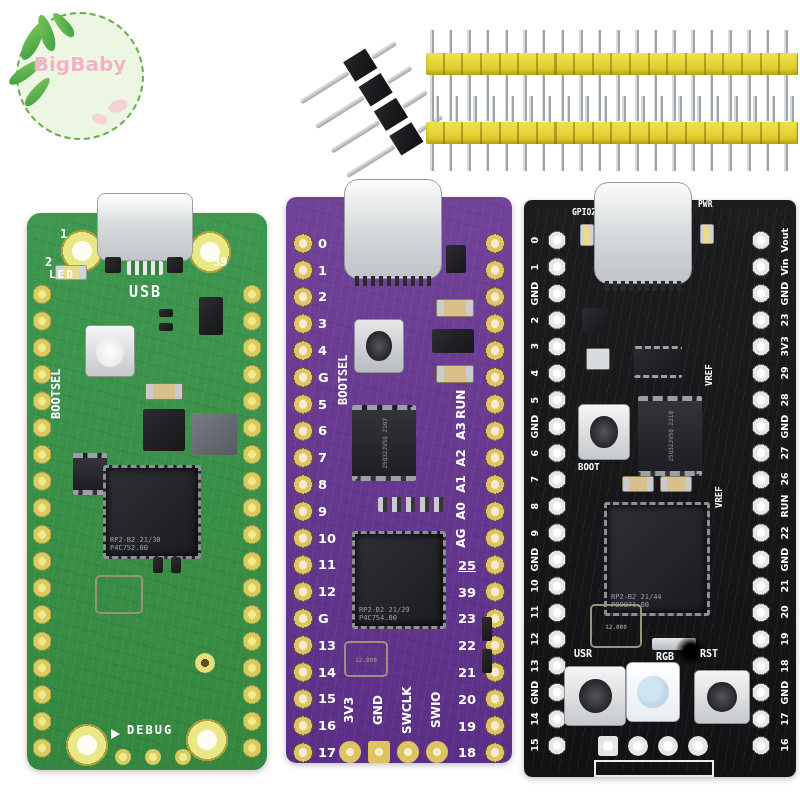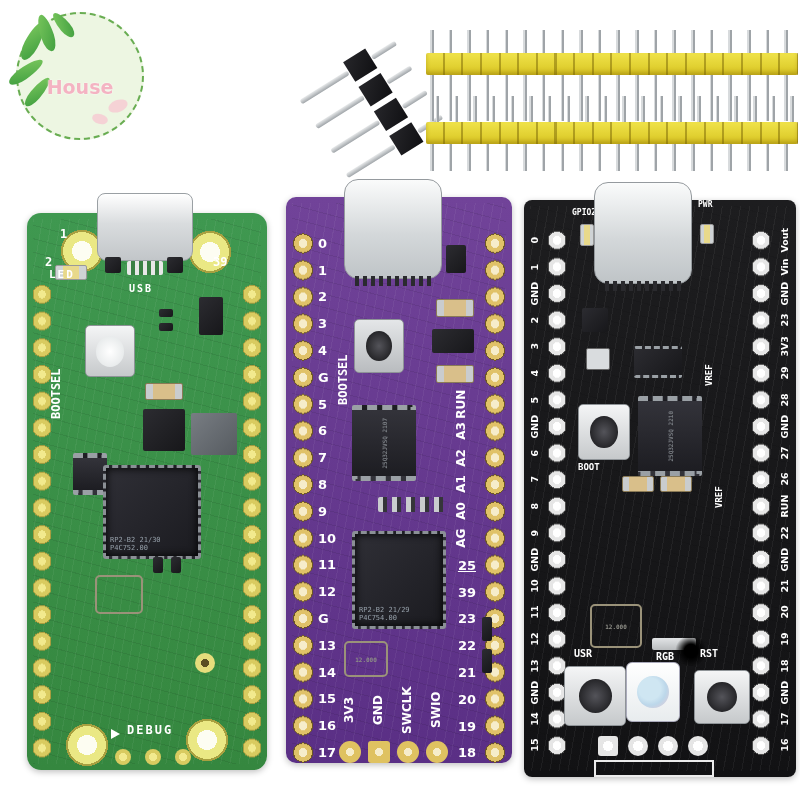--- a/index.html
+++ b/index.html
@@ -96,21 +96,21 @@
 <div id="stage">
 
   <div id="logo">
     <div class="leaf" style="left:8px;top:6px;width:14px;height:42px;transform:rotate(28deg);"></div>
     <div class="leaf" style="left:22px;top:0px;width:13px;height:38px;transform:rotate(-18deg);"></div>
     <div class="leaf" style="left:2px;top:38px;width:12px;height:40px;transform:rotate(55deg);"></div>
     <div class="leaf" style="left:14px;top:60px;width:11px;height:36px;transform:rotate(40deg);"></div>
     <div class="leaf" style="left:40px;top:-4px;width:11px;height:30px;transform:rotate(-40deg);"></div>
     <div class="petal" style="right:14px;bottom:26px;width:20px;height:12px;transform:rotate(-20deg);"></div>
     <div class="petal" style="right:34px;bottom:14px;width:16px;height:10px;transform:rotate(15deg);"></div>
-    <div class="logo-text" style="top:62px;font-size:19px;">House</div>
+    <div class="logo-text" style="top:38px;font-size:20px;">BigBaby</div>
   </div>
 
   <div id="hdr4">
     <div class="rot">
       <div class="h4row">
           <div class="pinL"></div>
           <div class="blk4"></div>
           <div class="pinS"></div>
         </div>
       <div class="h4row">
@@ -154,21 +154,21 @@
     <div class="cmp dk" style="left:78px;top:44px;width:16px;height:16px;"></div>
     <div class="cmp dk" style="left:140px;top:44px;width:16px;height:16px;"></div>
     <div class="cmp" style="left:100px;top:48px;width:36px;height:14px;background:repeating-linear-gradient(90deg,#e8e8e8 0 4px,#3a8044 4px 8px);"></div>
 
     <div class="silk" style="left:33px;top:14px;font-size:12px;">1</div>
     <div class="silk" style="left:18px;top:42px;font-size:12px;">2</div>
     <div class="silk" style="left:186px;top:42px;font-size:12px;">39</div>
 
     <div class="cmp rled" style="left:28px;top:52px;width:30px;height:13px;"></div>
     <div class="silk" style="left:22px;top:55px;font-size:11px;letter-spacing:2px;">LED</div>
-    <div class="silk" style="left:102px;top:70px;font-size:10px;letter-spacing:2px;">USB</div>
+    <div class="silk" style="left:102px;top:70px;font-size:15px;letter-spacing:2px;">USB</div>
 
     <div class="silk vup" style="left:22px;top:102px;height:104px;font-size:12px;">BOOTSEL</div>
     <div class="btn" style="left:58px;top:112px;width:48px;height:50px;">
         <div class="cap-white"></div>
       </div>
 
     <div class="cmp dk" style="left:172px;top:84px;width:24px;height:38px;"></div>
     <div class="cmp tan" style="left:118px;top:170px;width:36px;height:15px;"></div>
     <div class="cmp dk" style="left:116px;top:196px;width:42px;height:42px;"></div>
     <div class="cmp gray" style="left:164px;top:200px;width:46px;height:42px;"></div>
@@ -348,20 +348,24 @@
     <div class="silk" style="left:54px;top:262px;font-size:9px;">BOOT</div>
 
     <div class="flash" style="left:114px;top:196px;width:64px;height:70px;">
       <span class="l vup">25Q32JVSQ 2210</span>
     </div>
     <div class="silk vup" style="left:180px;top:142px;height:44px;font-size:9px;">VREF</div>
     <div class="silk vup" style="left:190px;top:264px;height:44px;font-size:9px;">VREF</div>
     <div class="cmp tan" style="left:98px;top:276px;width:30px;height:14px;"></div>
     <div class="cmp tan" style="left:136px;top:276px;width:30px;height:14px;"></div>
 
+    <div class="chip" style="left:80px;top:302px;width:92px;height:100px;">
+      <div class="l">RP2-B2  21/44</div>
+      <div class="l">P80871.00</div>
+    </div>
     <div class="crystal" style="left:66px;top:404px;width:48px;height:40px;">
       <span>12.000</span>
     </div>
     <div class="silk" style="left:132px;top:424px;font-size:10px;margin-top:27px;">RGB</div>
     <div class="cmp dk" style="left:128px;top:438px;width:44px;height:12px;background:linear-gradient(#e2e4e6,#b9bcbe);"></div>
     <div class="cmp" style="left:150px;top:436px;width:34px;height:30px;background:radial-gradient(circle,#000 30%,rgba(0,0,0,0) 70%);"></div>
 
     <div class="silk" style="left:50px;top:448px;font-size:10px;">USR</div>
     <div class="silk" style="left:176px;top:448px;font-size:10px;">RST</div>
     <div class="btn" style="left:40px;top:466px;width:60px;height:58px;">

